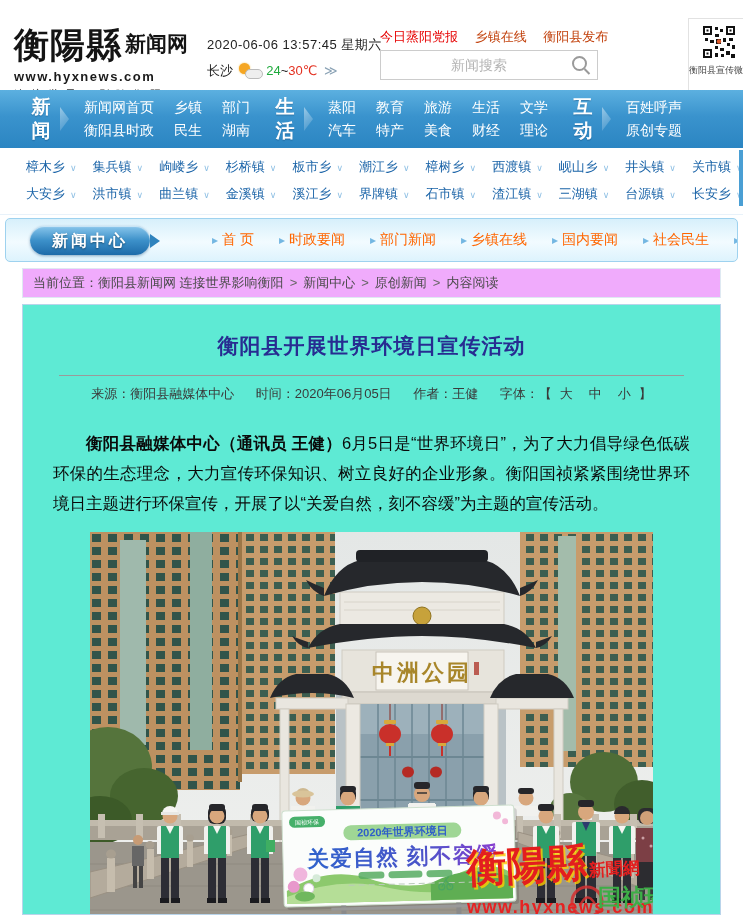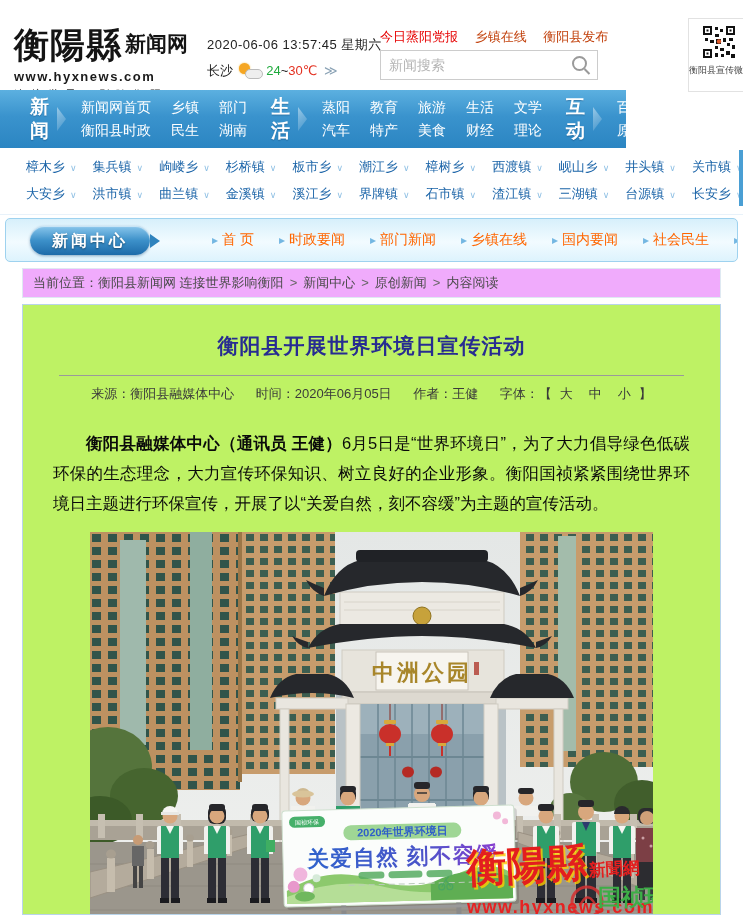--- a/index.html
+++ b/index.html
@@ -22,33 +22,33 @@
   .wicon .sun{position:absolute;left:1px;top:0;width:11px;height:11px;background:#f5a623;border-radius:50%;box-shadow:0 0 2px #f7c14e;}
   .wicon .cloud{position:absolute;left:7px;top:6px;width:16px;height:8px;background:#eee;border:1px solid #bbb;border-radius:6px;}
   .t-low{color:#1faa3c;}
   .t-high{color:#e33020;}
   .more-ic{color:#8aa2b5;margin-left:3px;}
   .toplinks{position:absolute;left:380px;top:22px;font-size:13px;white-space:nowrap;}
   .toplink{color:#c2410c;margin-right:13px;cursor:pointer;}
   .toplink.red{color:#e60000;text-align:center;}
   .search{position:absolute;left:380px;top:44px;width:216px;height:28px;border:1px solid #ccc;background:#fff;}
   .search input{border:0;outline:none;width:180px;height:24px;margin:1px 0 0 6px;font-size:14px;color:#be185d;
-                font-family:"Liberation Sans",sans-serif;background:transparent;}
+                font-family:"Liberation Sans",sans-serif;background:transparent;text-align:center;}
   .search input::placeholder{color:#b5b5b5;}
   .mag{position:absolute;right:10px;top:5px;width:11px;height:11px;border:2px solid #9a9a9a;border-radius:50%;cursor:pointer;}
   .mag::after{content:'';position:absolute;width:2px;height:7px;background:#9a9a9a;transform:rotate(-45deg);left:12px;top:10px;}
   .appbox{position:absolute;left:612px;top:12px;width:70px;height:72px;border:1px solid #e2e2e2;text-align:center;cursor:pointer;}
   .appbox svg{margin-top:5px;}
   .appbox .cap{font-size:11px;color:#333;margin-top:2px;}
   .qrbox{position:absolute;left:688px;top:12px;width:60px;height:72px;border:1px solid #e2e2e2;text-align:center;overflow:hidden;}
   .qrbox svg{margin-top:6px;}
   .qrbox .cap{font-size:9px;color:#444;white-space:nowrap;margin-top:1px;}
 
   
-  .nav{position:absolute;top:90px;left:0;width:626px;height:58px;box-sizing:border-box;
+  .nav{position:absolute;top:90px;left:0;width:743px;height:58px;box-sizing:border-box;
        background:linear-gradient(180deg,#5cb0e0 0%,#3a93cd 45%,#2b85c2 100%);
        display:flex;align-items:center;padding-left:16px;color:#fff;overflow:hidden;}
   .nav-big{font-size:19px;font-weight:bold;width:22px;line-height:24px;text-align:center;
            word-break:break-all;margin:0 8px 0 14px;cursor:pointer;text-shadow:0 1px 1px rgba(0,40,80,.3);}
   .nav-sep{width:9px;height:24px;background:linear-gradient(135deg,rgba(255,255,255,.45),rgba(255,255,255,.08));
            clip-path:polygon(0 0,100% 50%,0 100%);margin-right:5px;flex:none;}
   .nav-col{text-align:center;font-size:14px;line-height:23px;margin:0 10px;white-space:nowrap;}
   .nav-col span{display:block;cursor:pointer;}
 
   
@@ -76,21 +76,21 @@
 
   
   .crumb{position:absolute;top:268px;left:22px;width:699px;height:30px;box-sizing:border-box;
          border:1px solid #dfe9f2;background:#f0abfc;line-height:28px;font-size:13px;color:#4a4a4a;padding-left:10px;
          white-space:nowrap;overflow:hidden;}
   .crumb a{color:#4a4a4a;text-decoration:none;cursor:pointer;}
   .crumb .sep{margin:0 6px;color:#666;}
 
   
   .content{position:absolute;top:304px;left:22px;width:699px;height:611px;box-sizing:border-box;
-           border:1px solid #b9d4ea;background:#bef264;overflow:hidden;}
+           border:1px solid #b9d4ea;background:#5eead4;overflow:hidden;}
   .title{margin:27px 20px 0;text-align:center;font-size:21px;font-weight:bold;color:#272c91;
          font-family:"Liberation Serif","DejaVu Serif",serif;letter-spacing:1px;}
   .meta-rule{margin:15px 36px 0;border:0;border-top:1px solid #9a9a9a;height:0;}
   .meta{margin-top:9px;text-align:center;font-size:13px;color:#3a3a3a;white-space:nowrap;}
   .meta .grp{margin:0 9px;}
   .fs-opt{margin:0 8px;cursor:pointer;}
   .para{margin:25px 30px 0;font-size:16.5px;line-height:30px;color:#0a0a0a;text-indent:2em;text-align:justify;}
   .lead{font-weight:bold;}
   .photo-wrap{margin:14px auto 0;width:563px;}
   .photo-wrap svg{display:block;}

